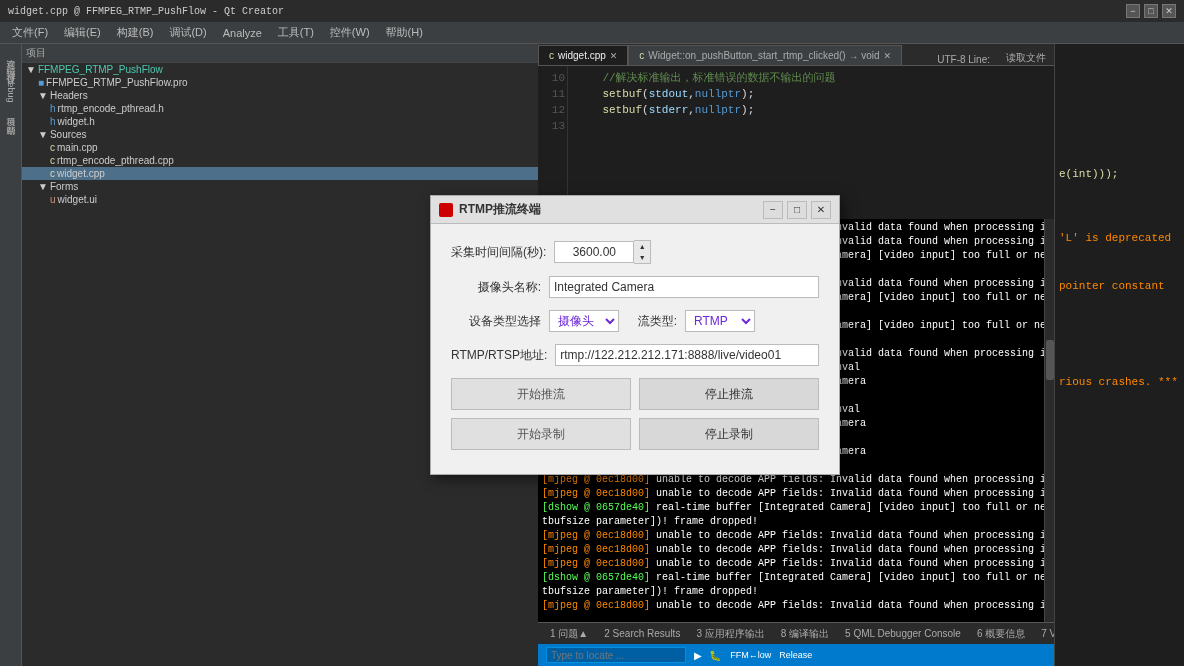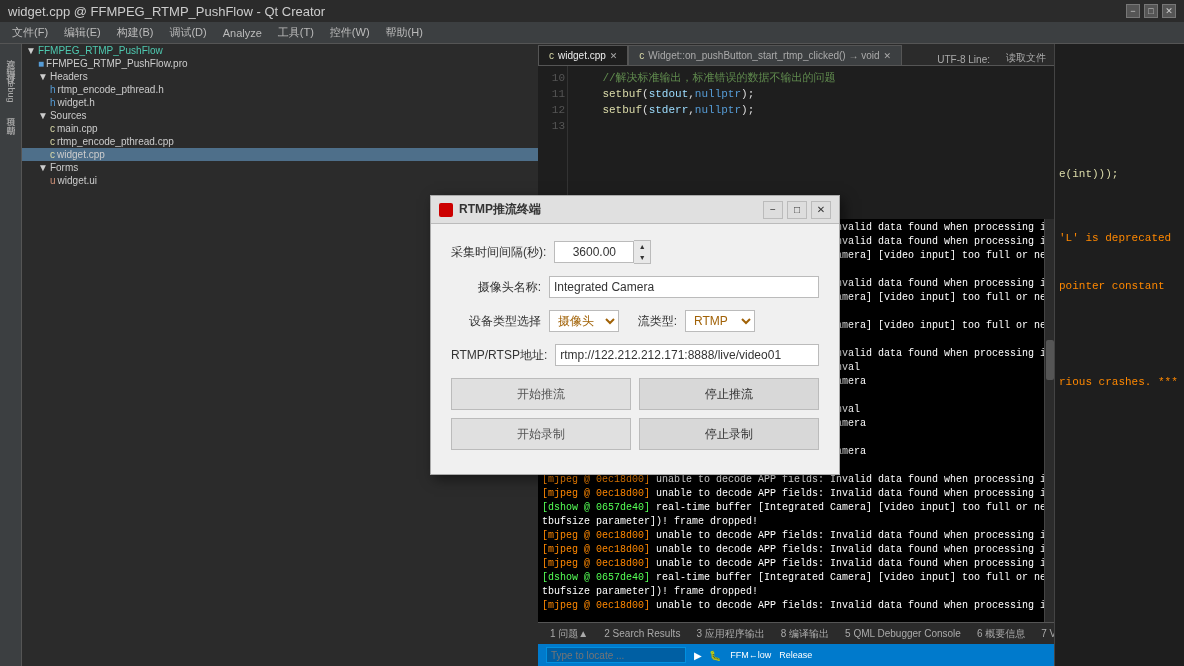--- a/index.html
+++ b/index.html
@@ -28,21 +28,22 @@
       background: #2b2b2b;
       height: 22px;
       display: flex;
       align-items: center;
       padding: 0 8px;
       justify-content: space-between;
       flex-shrink: 0;
     }
     .title-bar-text {
       color: #ccc;
-      font-size: 13px;
+      font-size: 10px;
+      font-family: Liberation Mono, monospace;
     }
     .title-bar-buttons {
       display: flex;
       gap: 4px;
     }
     .title-btn {
       width: 14px; height: 14px;
       background: #555;
       border: 1px solid #777;
       color: #ccc;
@@ -313,21 +314,21 @@
       font-size: 12px;
       color: #333;
       outline: none;
     }
     .dialog-select {
       height: 22px;
       border: 1px solid #bbb;
       background: white;
       padding: 0 4px;
       font-size: 12px;
-      color: #a16207;
+      color: #6d28d9;
       min-width: 70px;
     }
     .dialog-spinbox {
       display: flex;
       align-items: center;
     }
     .spinbox-input {
       width: 80px;
       height: 22px;
       border: 1px solid #bbb;
@@ -446,20 +447,21 @@
     <div class="left-sidebar-labels">
       <span class="vsidebar-label">欢迎</span>
       <span class="vsidebar-label">编辑</span>
       <span class="vsidebar-label">设计</span>
       <span class="vsidebar-label">Debug</span>
       <span class="vsidebar-label">项目</span>
       <span class="vsidebar-label">帮助</span>
     </div>
 
     <div class="project-tree" style="width:133px; flex-shrink:0; overflow:hidden;">
+      <div class="tree-header">项目</div>
       <div class="tree-item">
         <span>▼</span>
         <span style="color:#4ec9b0; font-weight:normal;">FFMPEG_RTMP_PushFlow</span>
       </div>
       <div class="tree-item tree-indent1">
         <span style="color:#569cd6;">■</span>
         <span>FFMPEG_RTMP_PushFlow.pro</span>
       </div>
       <div class="tree-item tree-indent1">
         <span>▼</span>

